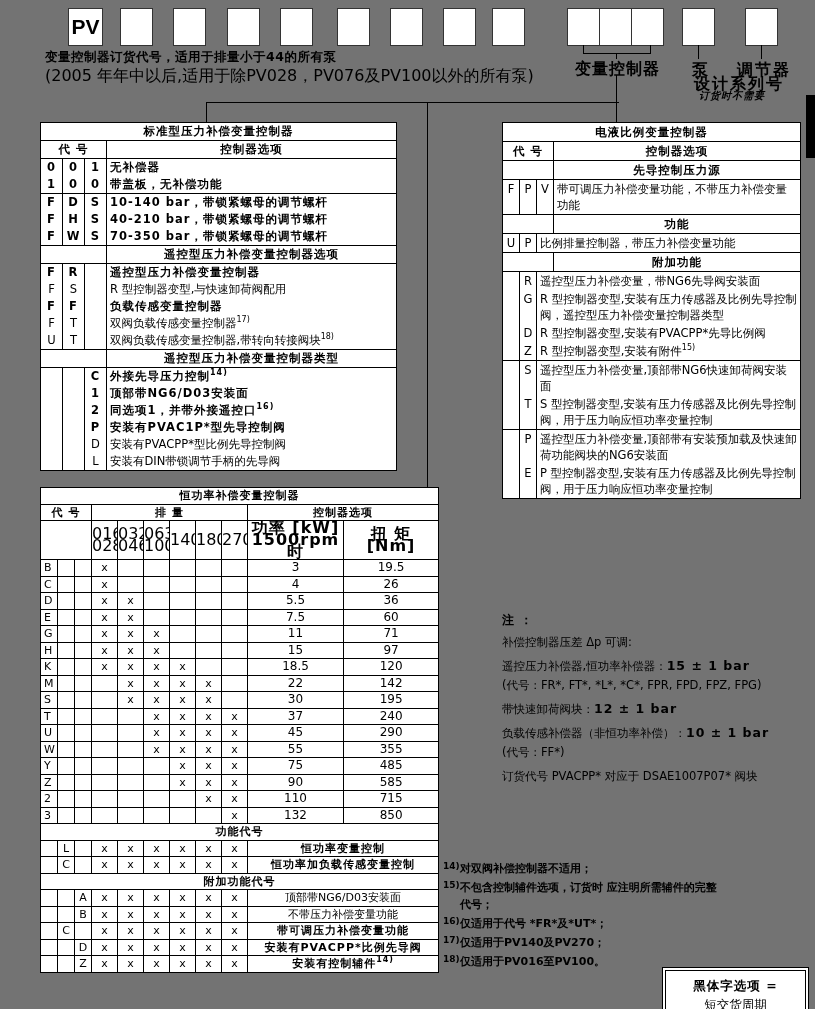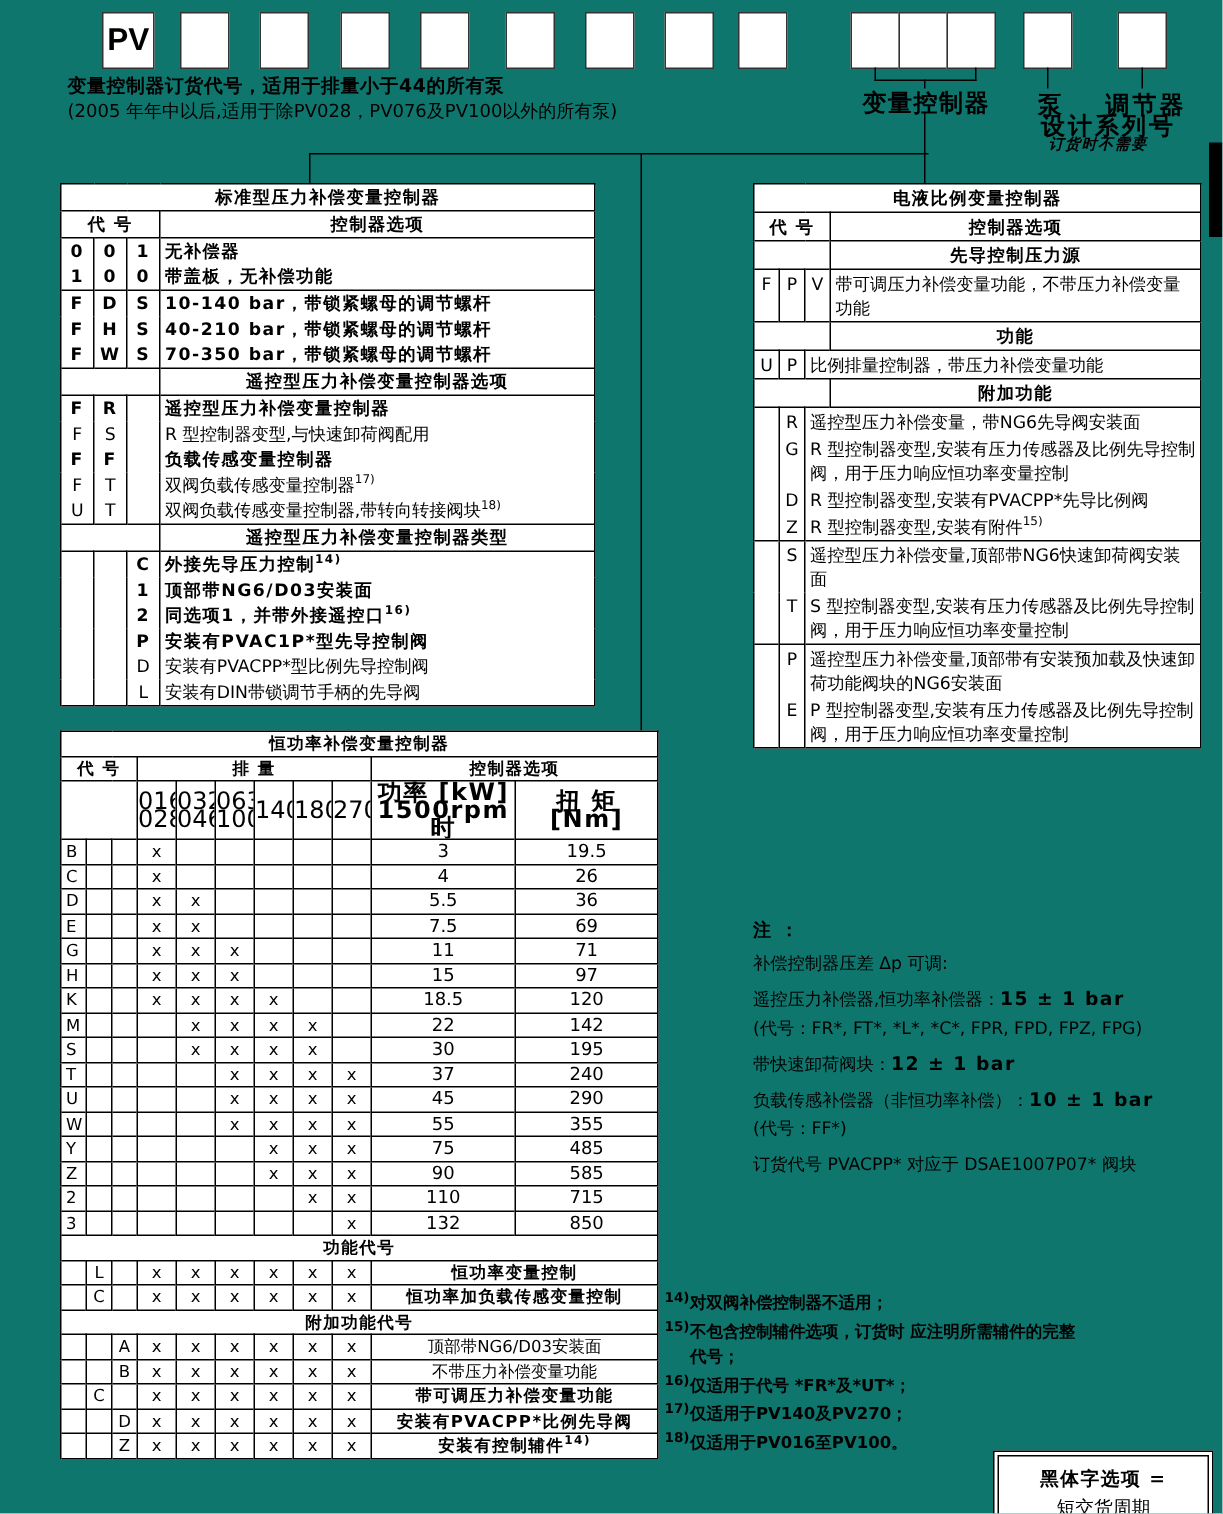--- a/index.html
+++ b/index.html
@@ -1,31 +1,31 @@
 <!DOCTYPE html>
 <html><head>
 <meta charset="utf-8">
 <style>
   * { box-sizing: border-box; margin: 0; padding: 0; }
   html,body { background:#fff; }
   .page {
     position: relative; width: 815px; height: 1009px;
-    background: #0f766e; color: #000; overflow: hidden;
+    background: #737373; color: #000; overflow: hidden;
     font-family: "DejaVu Sans", sans-serif;
   }
   
   .pvbox {
     position: absolute; top: 8px; height: 38px; border: 1.5px solid #333;
     background: #fff; font-weight: bold; font-size: 21px; text-align: center;
     line-height: 35px; font-family: "Liberation Sans", sans-serif;
   }
   .cbox { position: absolute; top: 8px; height: 38px; border: 1.5px solid #333; background:#fff; }
   
   .h1 { position:absolute; left:45px; top:49px; font-weight:bold; font-size:12.5px; letter-spacing:0.5px; }
-  .h2 { position:absolute; left:45px; top:66px; font-size:12px; }
+  .h2 { position:absolute; left:45px; top:66px; font-size:16px; }
   .lbl { position:absolute; font-weight:bold; font-size:16px; white-space:nowrap; }
   .lbl-small { position:absolute; font-weight:bold; font-size:10px; white-space:nowrap; }
   .line { position:absolute; background:#000; }
   .blacktab { position:absolute; left:806px; top:95px; width:9px; height:63px; background:#000; }
   
   table.ct { position:absolute; border-collapse:collapse; table-layout:fixed; background:#fff; border:1.5px solid #000; }
   table.ct td { border-left:1px solid #000; border-right:1px solid #000; border-top:0; border-bottom:0;
     vertical-align:top; font-size:11.5px; line-height:15px; padding:1px 3px; overflow:hidden; }
   table.ct tr.sep td { border-top:1px solid #000; }
   .tt  { text-align:center; }
@@ -265,21 +265,21 @@
           <td class="sec b" colspan="1">附加功能</td>
         </tr>
         <tr class="sep">
           <td class="cc" colspan="1"></td>
           <td class="cc" colspan="1">R</td>
           <td class="dc pad" colspan="2">遥控型压力补偿变量，带NG6先导阀安装面</td>
         </tr>
         <tr>
           <td class="cc" colspan="1"></td>
           <td class="cc" colspan="1">G</td>
-          <td class="dc pad" colspan="2">R 型控制器变型,安装有压力传感器及比例先导控制阀，用于压力响应恒功率变量控制</td>
+          <td class="dc pad" colspan="2">R 型控制器变型,安装有压力传感器及比例先导控制阀，遥控型压力补偿变量控制器类型</td>
         </tr>
         <tr>
           <td class="cc" colspan="1"></td>
           <td class="cc" colspan="1">D</td>
           <td class="dc pad" colspan="2">R 型控制器变型,安装有PVACPP*先导比例阀</td>
         </tr>
         <tr>
           <td class="cc" colspan="1"></td>
           <td class="cc" colspan="1">Z</td>
           <td class="dc pad" colspan="2">R 型控制器变型,安装有附件<sup>15)</sup></td>
@@ -384,21 +384,21 @@
           <td class="codeL" colspan="1">E</td>
           <td colspan="1"></td>
           <td colspan="1"></td>
           <td class="mark" colspan="1">x</td>
           <td class="mark" colspan="1">x</td>
           <td class="mark" colspan="1"></td>
           <td class="mark" colspan="1"></td>
           <td class="mark" colspan="1"></td>
           <td class="mark" colspan="1"></td>
           <td class="num" colspan="1">7.5</td>
-          <td class="num" colspan="1">69</td>
+          <td class="num" colspan="1">60</td>
         </tr>
         <tr class="sep">
           <td class="codeL" colspan="1">G</td>
           <td colspan="1"></td>
           <td colspan="1"></td>
           <td class="mark" colspan="1">x</td>
           <td class="mark" colspan="1">x</td>
           <td class="mark" colspan="1">x</td>
           <td class="mark" colspan="1"></td>
           <td class="mark" colspan="1"></td>

